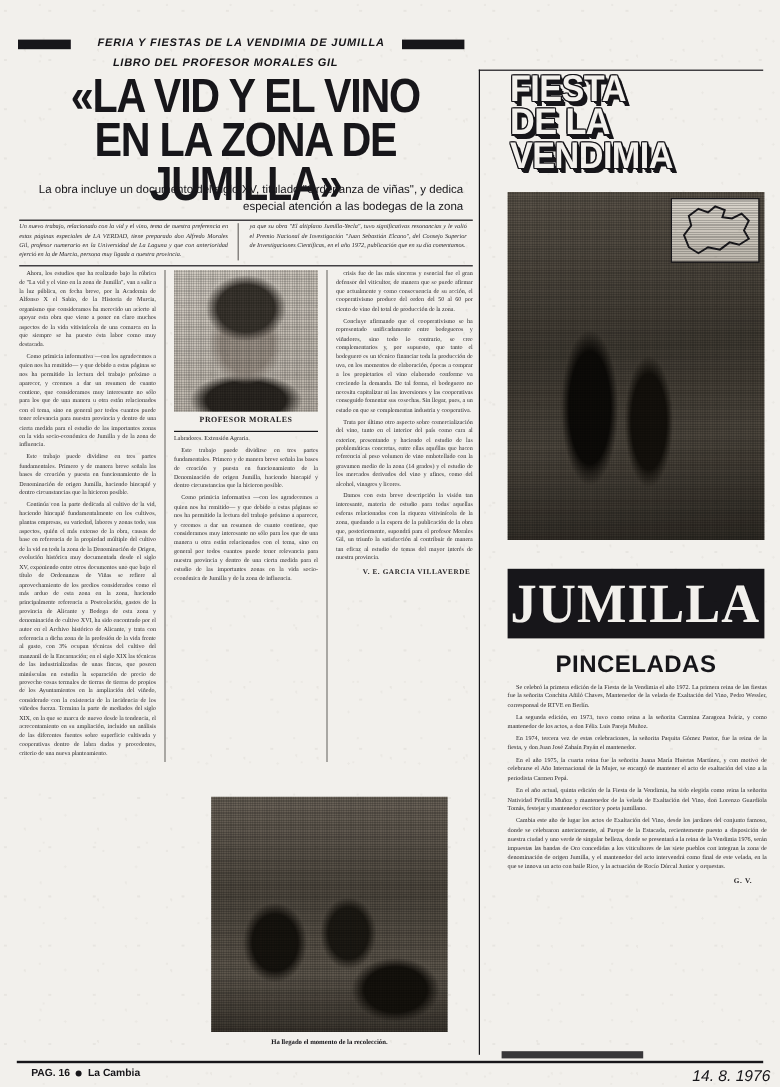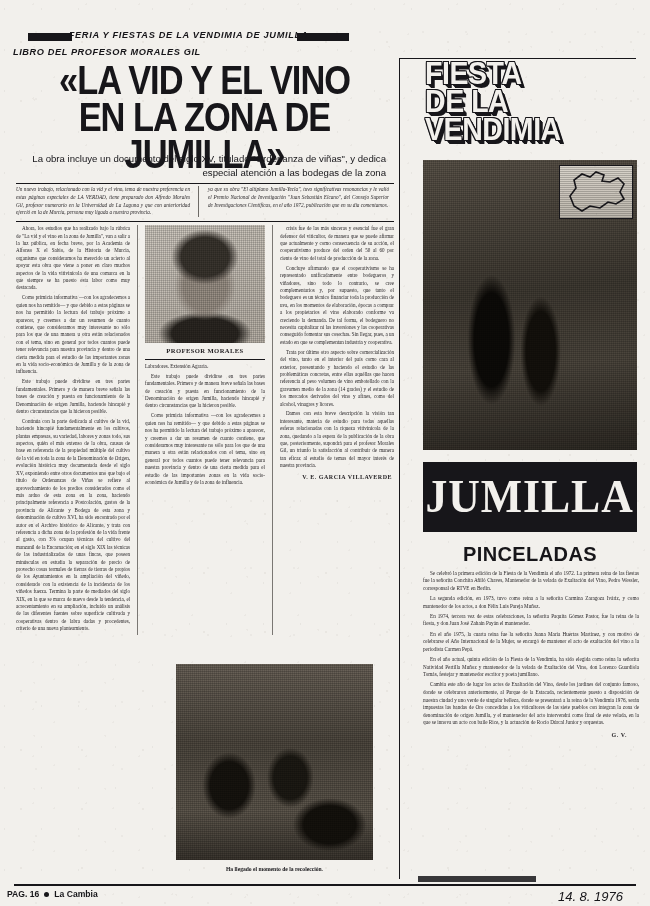--- a/index.html
+++ b/index.html
@@ -21,32 +21,32 @@
       radial-gradient(circle at 34% 71%, rgba(120,110,95,.09) 0 1px, transparent 1px),
       radial-gradient(circle at 84% 48%, rgba(120,110,95,.07) 0 1px, transparent 1px),
       radial-gradient(circle at 48% 88%, rgba(120,110,95,.08) 0 1px, transparent 1px),
       radial-gradient(circle at 92% 80%, rgba(120,110,95,.07) 0 1px, transparent 1px);
     background-size:37px 41px,53px 47px,61px 59px,43px 67px,71px 53px,59px 43px;
     mix-blend-mode:multiply;opacity:.75;
   }
   .page{position:absolute;inset:0;}
 
   
-  .kicker-wrap{position:absolute;left:28px;top:30px;width:321px;height:16px;}
+  .kicker-wrap{position:absolute;left:15px;top:30px;width:372px;height:16px;}
   .kicker-bar{position:absolute;top:3px;height:8px;background:#17161a;}
   .kicker-bar.l{left:0;width:44px;}
   .kicker-bar.r{right:0;width:52px;}
   .kicker-txt{
     position:absolute;left:0;right:0;top:0;text-align:center;
     font-family:"Liberation Sans",sans-serif;
     font-style:italic;font-weight:700;font-size:9.2px;
     letter-spacing:.7px;white-space:nowrap;
   }
   .subkicker{
-    position:absolute;left:13px;top:47px;width:372px;text-align:left;
+    position:absolute;left:2px;top:47px;width:372px;text-align:center;
     font-family:"Liberation Sans",sans-serif;
     font-style:italic;font-weight:700;font-size:9.2px;letter-spacing:.6px;
   }
 
   
   .headline{
     position:absolute;left:12px;top:62px;width:385px;
     font-family:"Liberation Sans",sans-serif;
     font-weight:700;font-size:40px;line-height:.93;
     letter-spacing:-1.2px;text-align:center;
@@ -155,21 +155,21 @@
     position:absolute;right:4px;top:5px;width:72px;height:52px;
     background:
       repeating-linear-gradient(0deg,rgba(0,0,0,.20) 0 1px,transparent 1px 2px),
       linear-gradient(180deg,#d8d3ca,#bdb7ad);
     background-blend-mode:multiply,normal;
     border:1px solid #17161a;
   }
   .map-inset svg{display:block;width:100%;height:100%;}
 
   .jumilla-logo{
-    margin:12px 0 0 4px;width:214px;height:70px;background:#17161a;
+    margin:24px 0 0 4px;width:214px;height:58px;background:#17161a;
     display:flex;align-items:center;justify-content:center;overflow:hidden;
   }
   .jumilla-logo span{
     font-family:"Liberation Serif",serif;font-weight:700;
     font-size:46px;line-height:1;color:#f2f0ec;letter-spacing:1px;
     transform:scaleX(.95);
   }
 
   .pinceladas{
     margin:11px 0 4px 0;width:222px;text-align:center;
@@ -179,21 +179,21 @@
 
   .rtext{
     margin-left:4px;width:216px;font-size:5.15px;line-height:1.48;
     text-align:justify;color:#221f22;
   }
   .rtext p{margin:0 0 2.5px;text-indent:7px;}
   .sig{text-align:right;font-weight:700;font-size:6px;letter-spacing:.6px;margin-top:4px;padding-right:12px;}
 
   
   .foot-rule{position:absolute;left:14px;top:884px;width:622px;height:2px;background:#17161a;}
-  .footer{position:absolute;left:3px;top:889px;width:622px;height:14px;}
+  .footer{position:absolute;left:22px;top:889px;width:622px;height:14px;}
   .foot-left{
     position:absolute;left:4px;top:0;
     font-family:"Liberation Sans",sans-serif;font-weight:700;font-size:8.6px;
     display:flex;align-items:center;gap:5px;
   }
   .dot{width:5px;height:5px;border-radius:50%;background:#17161a;display:inline-block;}
   .foot-right{
     position:absolute;right:2px;top:0;
     font-family:"Liberation Sans",sans-serif;font-style:italic;font-weight:400;font-size:13px;
   }

